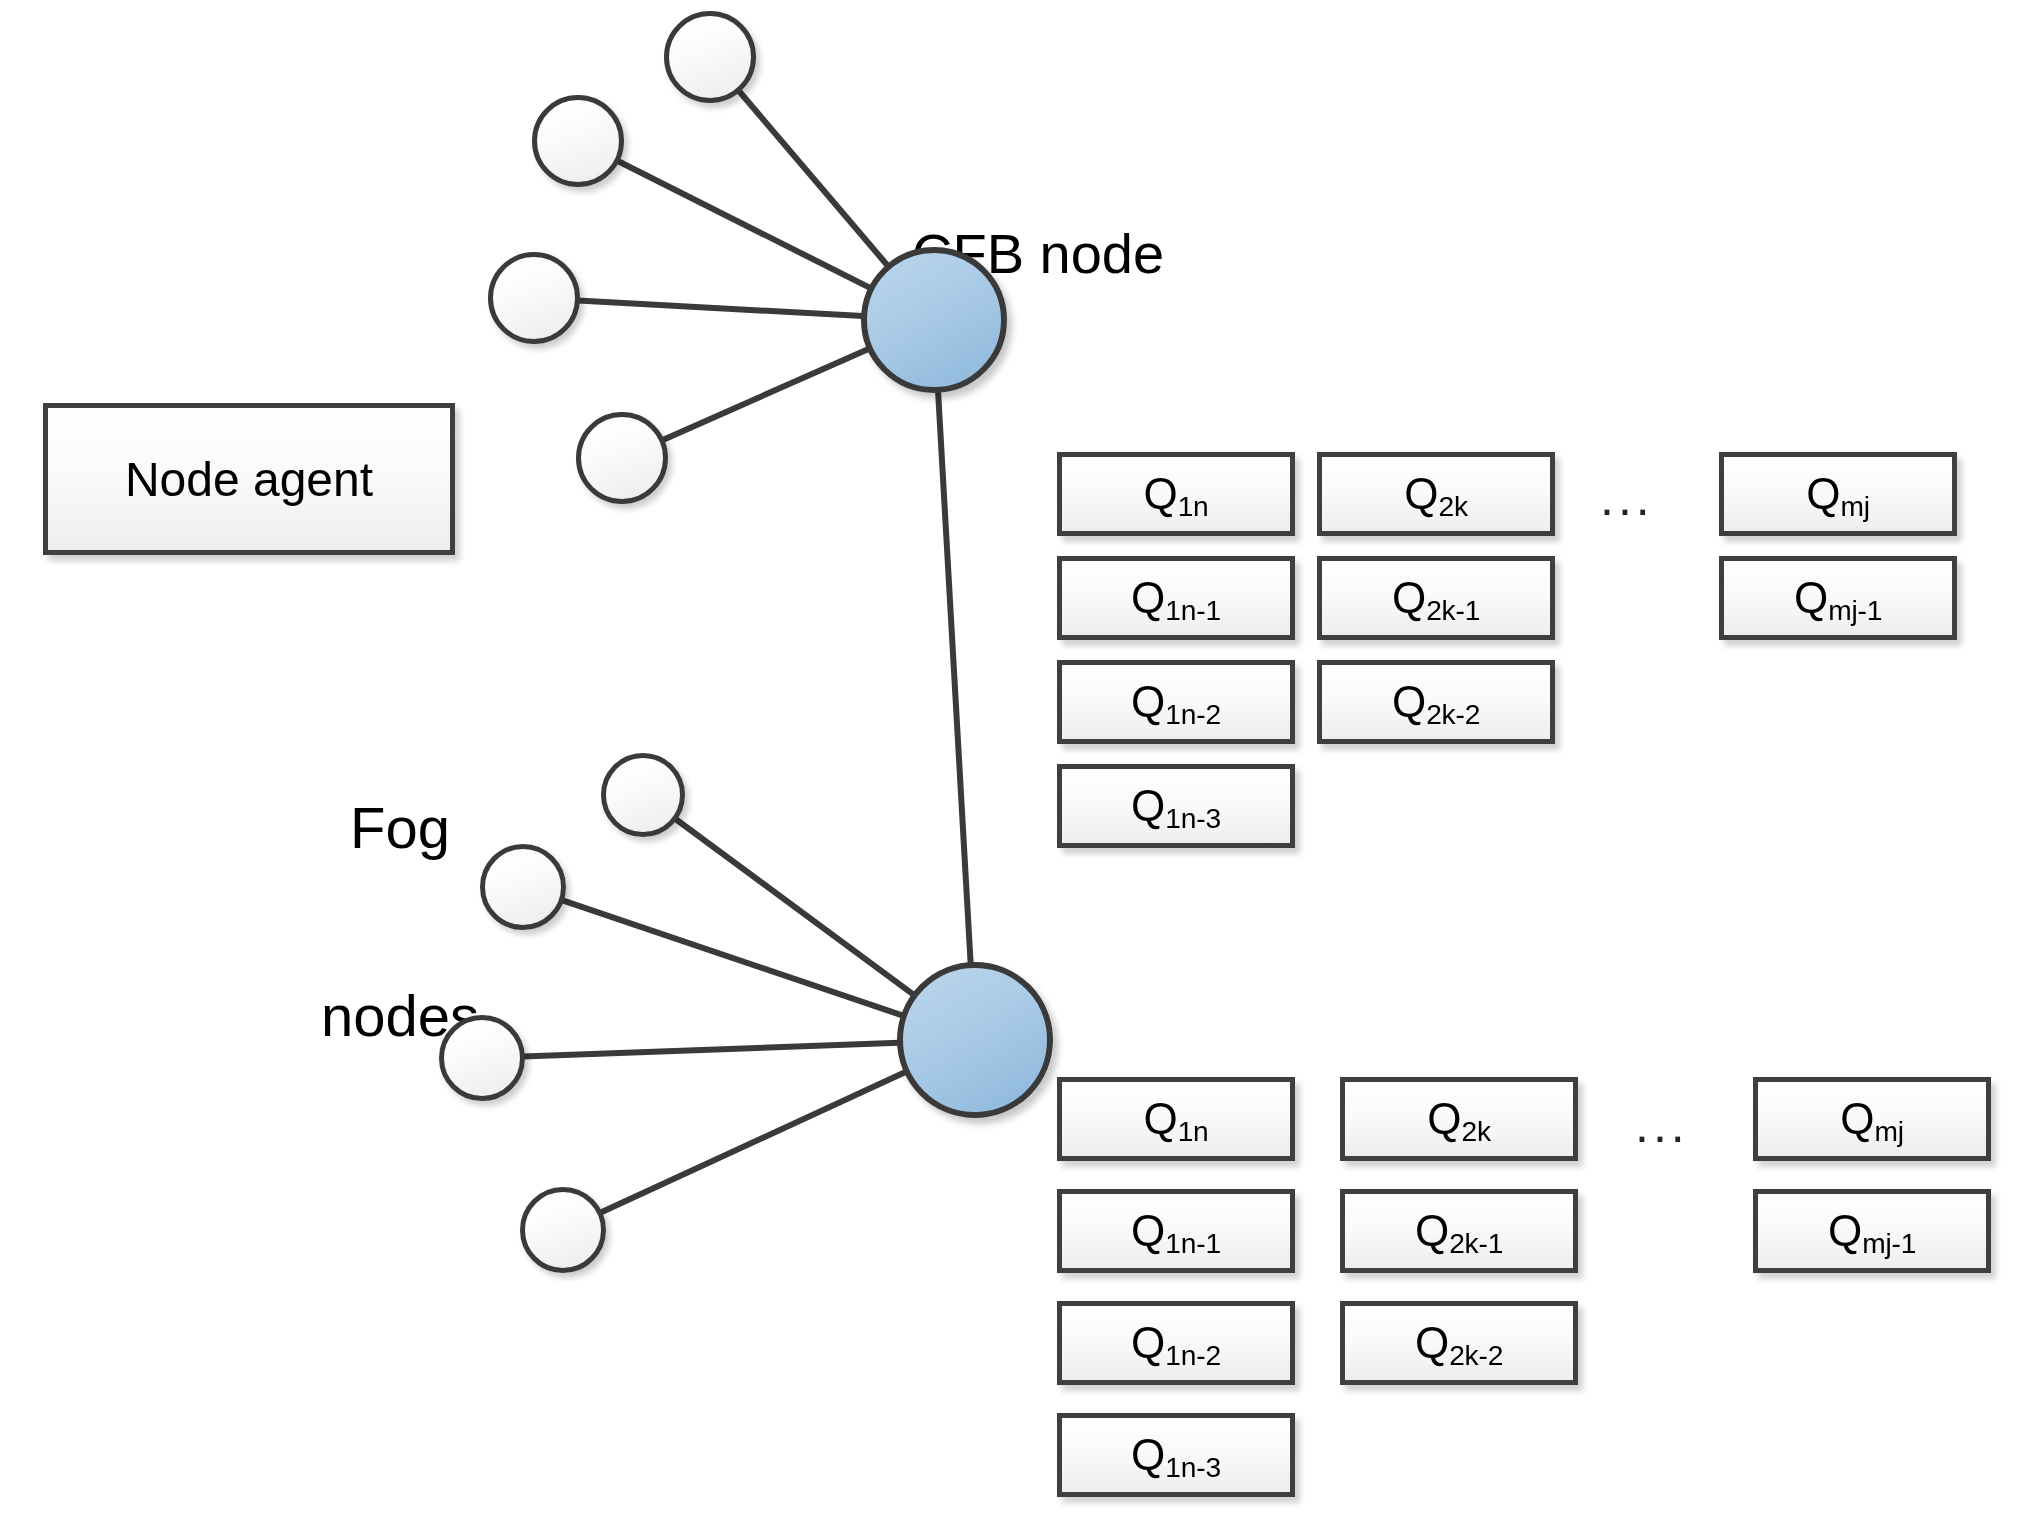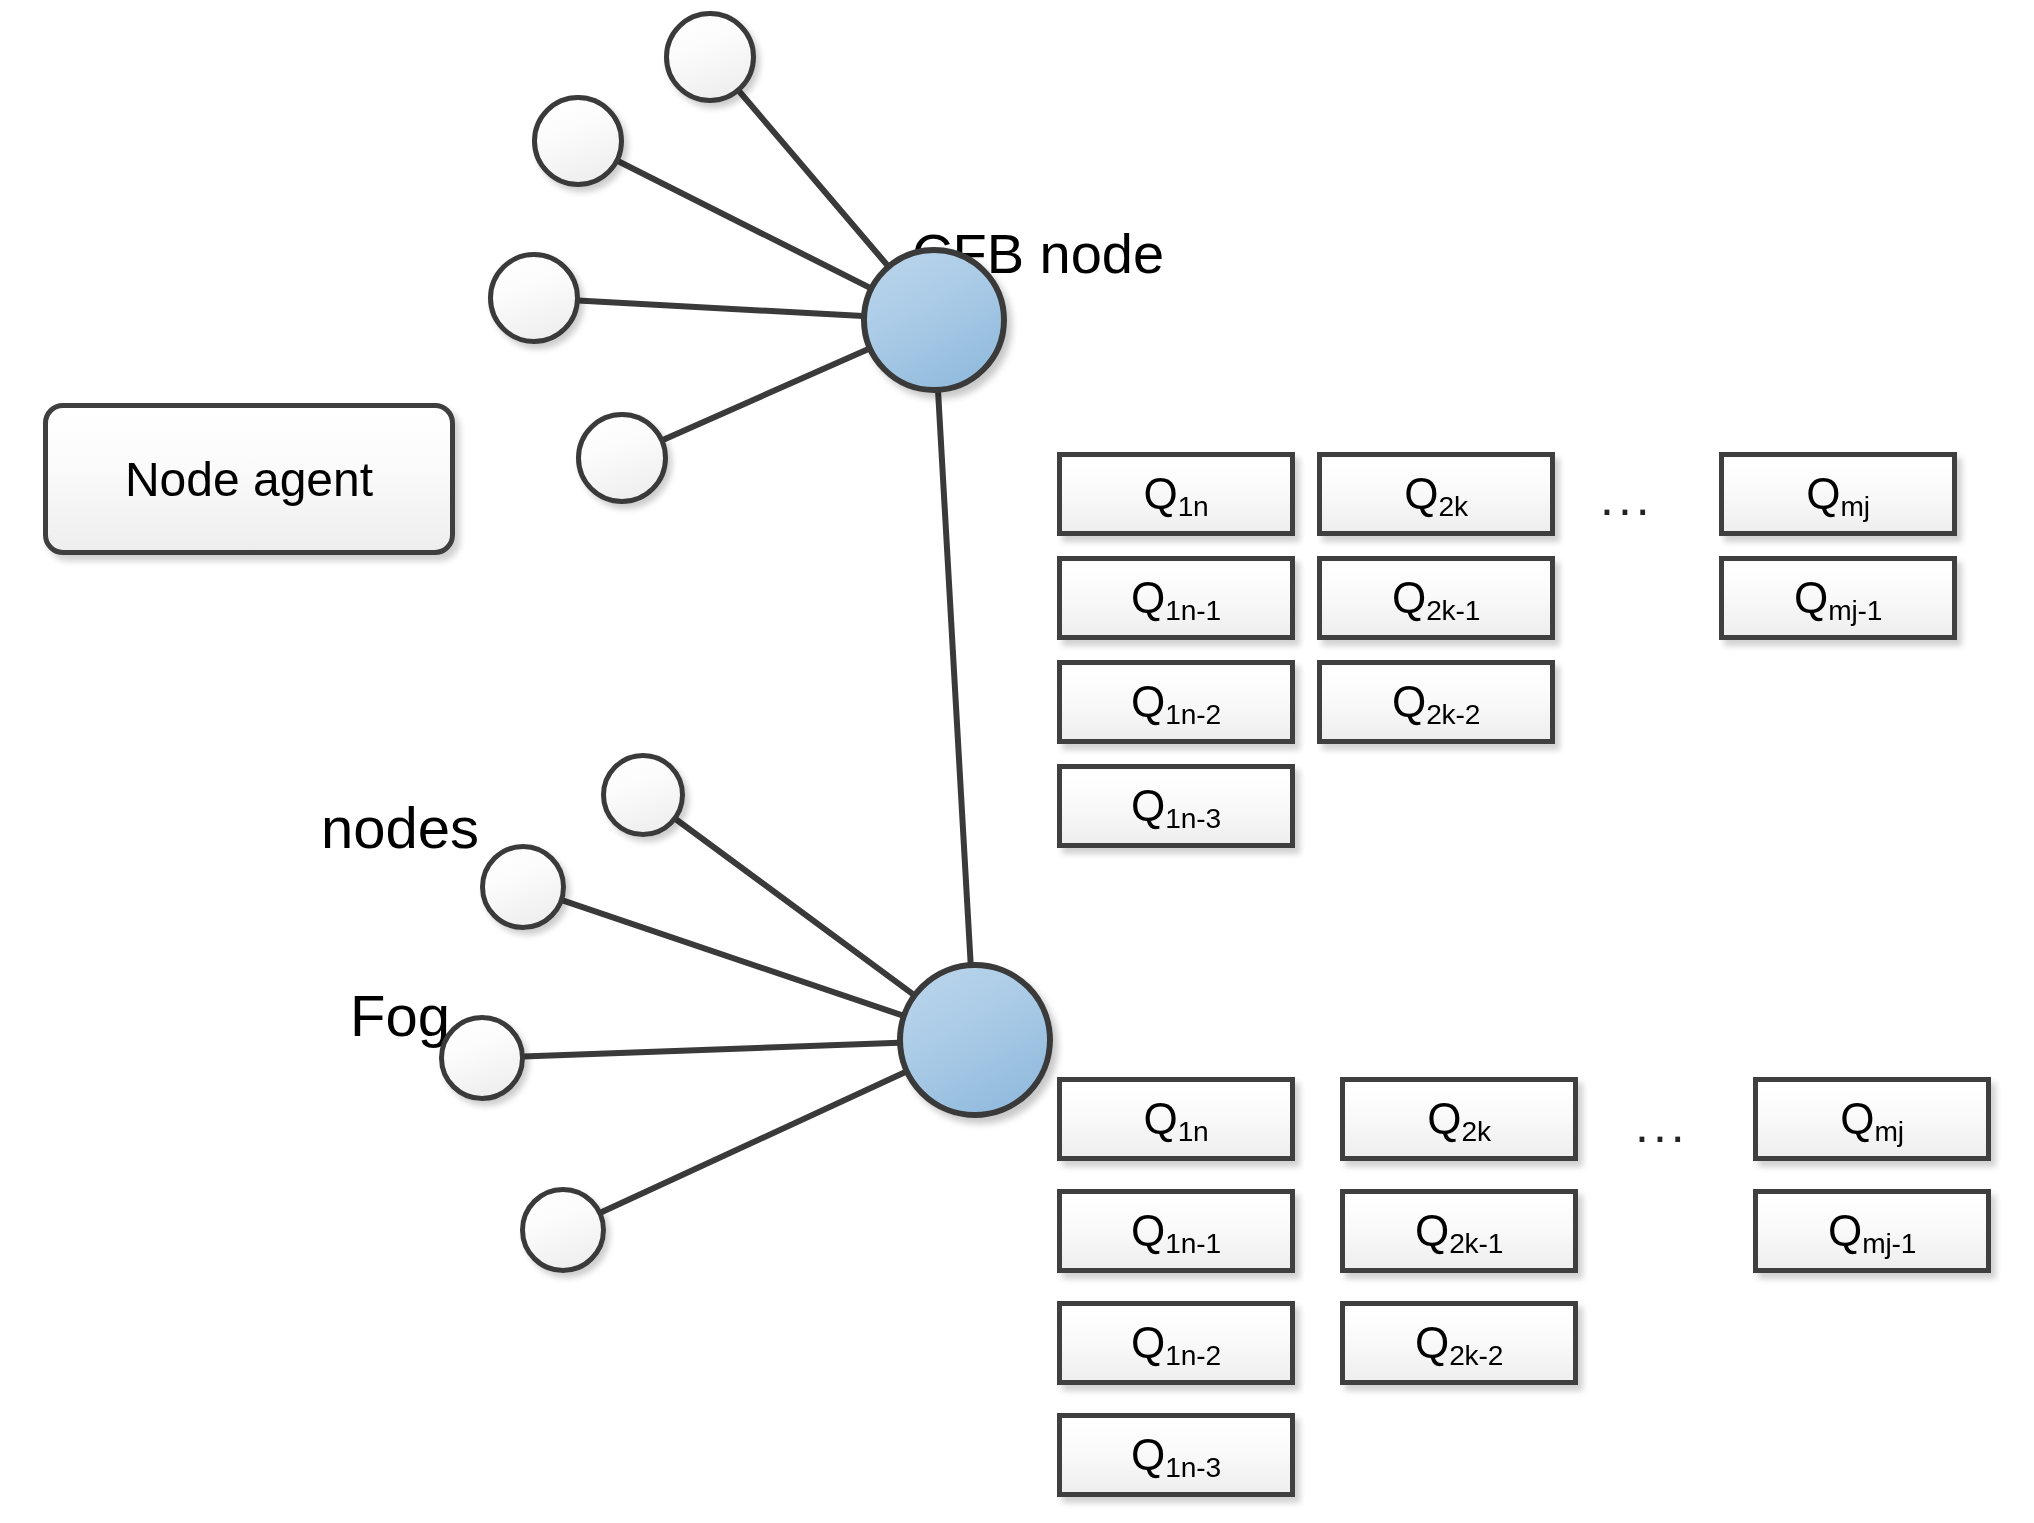--- a/index.html
+++ b/index.html
@@ -70,21 +70,20 @@
     font-size: 0.64em;
     vertical-align: baseline;
     position: relative;
     top: 0.26em;
     letter-spacing: -0.2px;
   }
 
   .agent-box {
     width: 412px;
     height: 152px;
-    border-radius: 20px;
   }
   .agent-label {
     font-size: 48px;
     color: #000000;
     white-space: nowrap;
   }
 
   
   .plain-label {
     position: absolute;
@@ -132,22 +131,22 @@
 
   <div id="nodes-layer"></div>
 
   <div class="box agent-box" id="node-agent-box" style="left: 43px; top: 403px; width: 412px; height: 152px;">
     <span class="agent-label">Node agent</span>
   </div>
 
   <div class="plain-label" id="cfb-node-label">CFB node</div>
 
   <div class="plain-label" id="fog-nodes-label">
+    <div>Fog</div>
     <div>nodes</div>
-    <div>Fog</div>
   </div>
 
 <div class="cfb-node" style="left: 861px; top: 247px; width: 146px; height: 146px;"></div>
     <div class="fog-node" style="left: 664px; top: 11px; width: 92px; height: 92px;"></div>
     <div class="fog-node" style="left: 532px; top: 95px; width: 92px; height: 92px;"></div>
     <div class="fog-node" style="left: 488px; top: 252px; width: 92px; height: 92px;"></div>
     <div class="fog-node" style="left: 576px; top: 412px; width: 92px; height: 92px;"></div>
     <div class="box q-box" style="left: 1057px; top: 452px;">
       <span class="q-label">Q<sub>1n</sub></span>
     </div>

